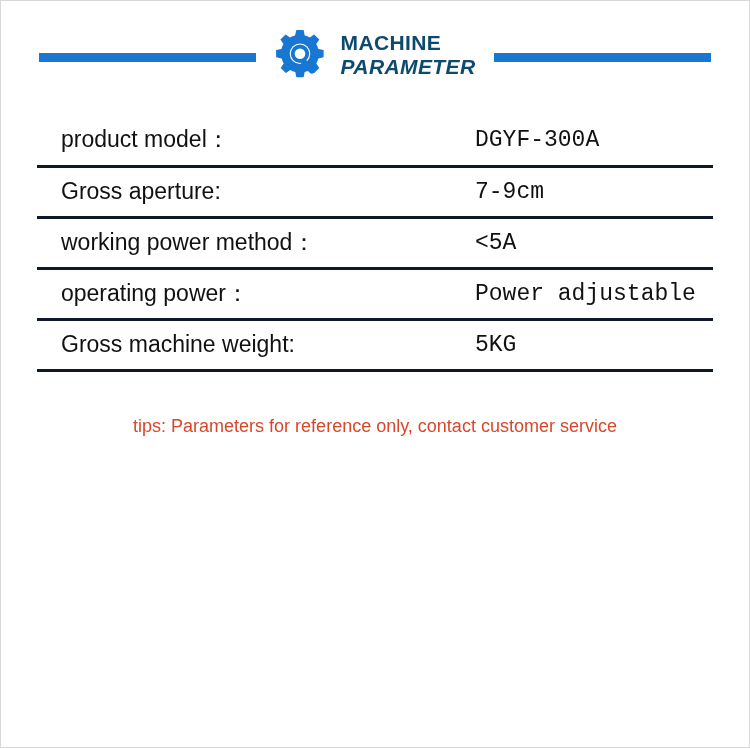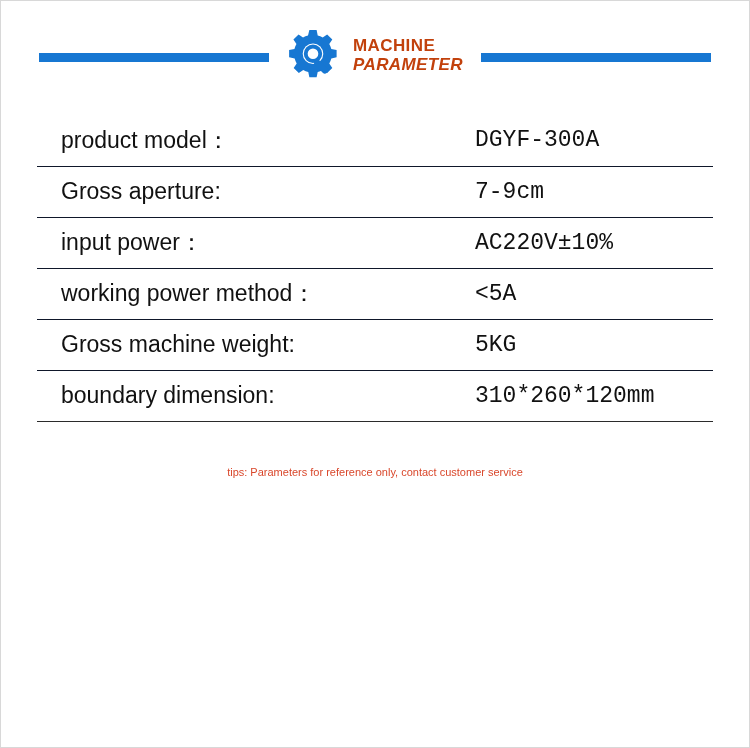--- a/index.html
+++ b/index.html
@@ -53,43 +53,43 @@
     align-items: center;
     flex: 0 0 auto;
   }
   .gear-icon {
     width: 54px;
     height: 54px;
     margin-right: 12px;
     flex: 0 0 auto;
   }
   .title-text {
-    color: #c2410c;
+    color: #0c4a6e;
     font-weight: bold;
-    font-size: 17px;
+    font-size: 21px;
     line-height: 1.12;
     letter-spacing: 0.4px;
     text-align: left;
     white-space: nowrap;
   }
   .title-text .l1 { display: block; }
   .title-text .l2 { display: block; font-style: italic; }
 
   
   .spec-table {
     width: 676px;
     margin: 6px auto 0 auto;
     border-collapse: collapse;
     table-layout: fixed;
   }
   .spec-table tr {
     height: 51px;
   }
   .spec-table td {
-    border-bottom: 1px solid #0f172a;
+    border-bottom: 3px solid #0f172a;
     vertical-align: middle;
     font-size: 23px;
     color: #111111;
     padding: 0;
   }
   .spec-table td.label {
     width: 412px;
     padding-left: 24px;
     white-space: nowrap;
   }
@@ -104,21 +104,21 @@
 
   
   .tips-wrap {
     width: 676px;
     margin: 0 auto;
     text-align: center;
     padding-top: 44px;
   }
   .tips {
     color: #d9472b;
-    font-size: 11px;
+    font-size: 18px;
     line-height: 1.2;
   }
 </style>
 </head>
 <body>
 
 <div class="page">
 
   <div class="header">
     <div class="header-inner">
@@ -149,34 +149,30 @@
     <tbody>
       <tr>
         <td class="label">product model：</td>
         <td class="value">DGYF-300A</td>
       </tr>
       <tr>
         <td class="label">Gross aperture:</td>
         <td class="value">7-9cm</td>
       </tr>
       <tr>
-        <td class="label">input power：</td>
-        <td class="value">AC220V±10%</td>
-      </tr>
-      <tr>
         <td class="label">working power method：</td>
         <td class="value">&lt;5A</td>
       </tr>
       <tr>
+        <td class="label">operating power：</td>
+        <td class="value">Power adjustable</td>
+      </tr>
+      <tr>
         <td class="label">Gross machine weight:</td>
         <td class="value">5KG</td>
-      </tr>
-      <tr class="last">
-        <td class="label">boundary dimension:</td>
-        <td class="value">310*260*120mm</td>
       </tr>
     </tbody>
   </table>
 
   <div class="tips-wrap">
     <div class="tips">tips: Parameters for reference only, contact customer service</div>
   </div>
 
 </div>
 

